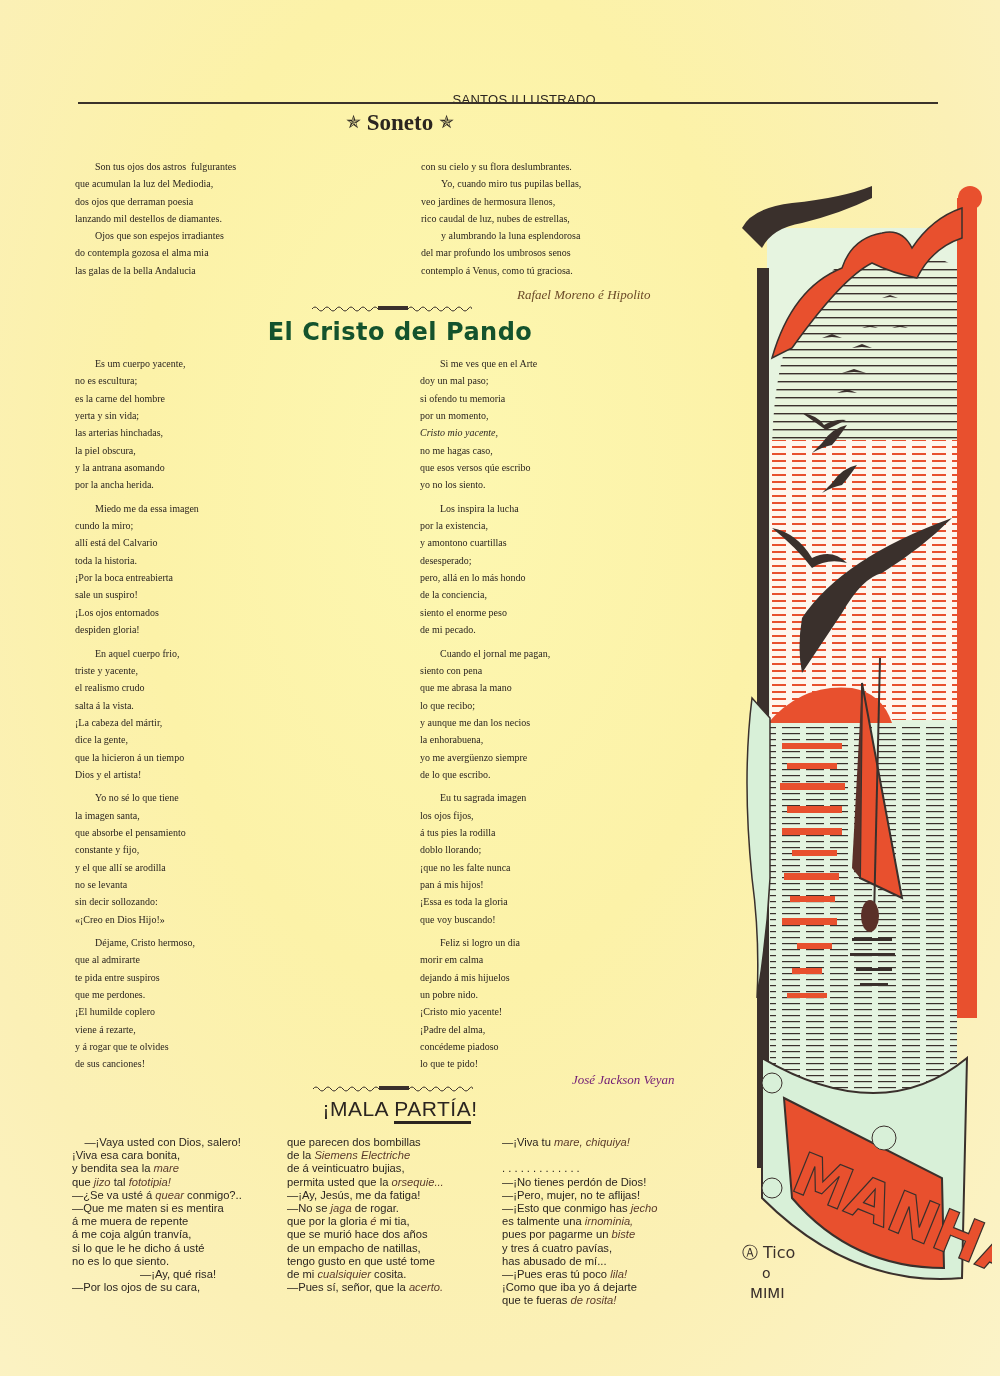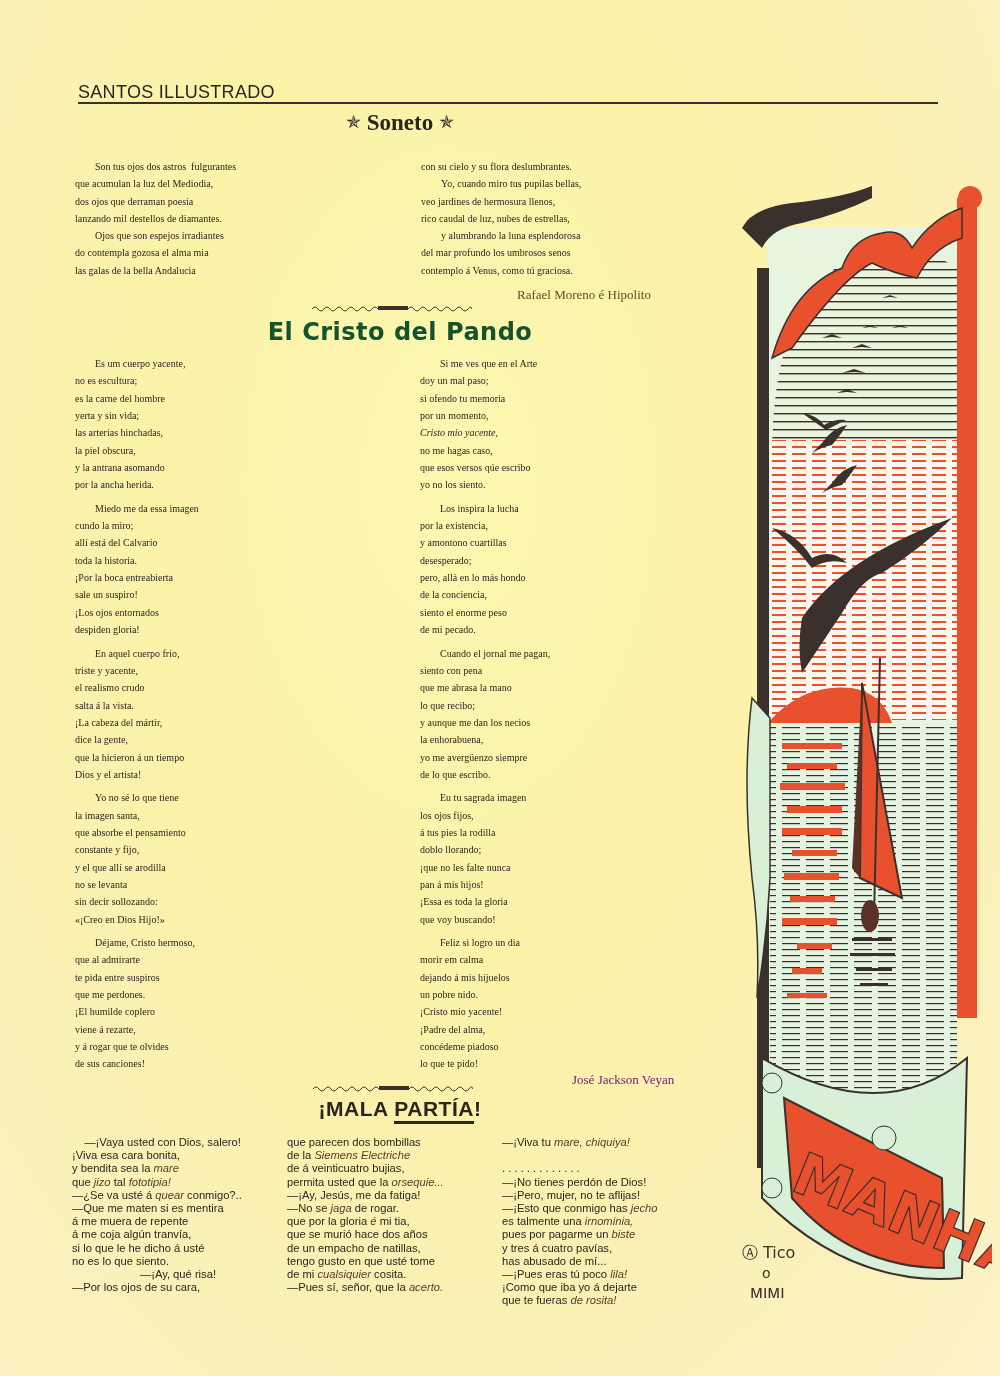--- a/index.html
+++ b/index.html
@@ -5,52 +5,52 @@
   * { box-sizing: border-box; margin: 0; padding: 0; }
   html, body { width: 1000px; height: 1376px; }
   body {
     position: relative;
     overflow: hidden;
     background: radial-gradient(ellipse at 45% 35%, #fdf7b0 0%, #fcf2a8 40%, #fbf0b6 70%, #fbf3c8 100%);
     font-family: "Liberation Serif", "DejaVu Serif", serif;
     color: #2b2520;
   }
   .running-head {
-    position: absolute; left: 78px; top: 82px; width: 658px;
-    text-align: left; padding-right: 140px;
-    font-family: "Liberation Sans", sans-serif; font-size: 18px; letter-spacing: 0.3px;
+    position: absolute; left: 78px; top: 92px; width: 658px;
+    text-align: right; padding-right: 140px;
+    font-family: "Liberation Sans", sans-serif; font-size: 13px; letter-spacing: 0.3px;
     color: #2b2520;
   }
   .head-rule {
     position: absolute; left: 78px; top: 102px; width: 860px; height: 2px; background: #3a322a;
   }
   .title-soneto {
     position: absolute; left: 300px; top: 110px; width: 200px; text-align: center;
     font-size: 23px; font-weight: bold; color: #2b2520;
   }
   .title-soneto .star { font-size: 18px; font-weight: normal; vertical-align: 2px; }
   .verse {
     position: absolute; font-size: 10px; line-height: 17.3px; white-space: pre; color: #2b2520;
   }
   .verse .ind { display: inline-block; width: 20px; }
   .verse .gap { display: block; height: 6px; }
   .sig {
-    position: absolute; font-size: 13px; color: #6b4a28; white-space: nowrap;
+    position: absolute; font-style: italic; font-size: 13px; color: #6b4a28; white-space: nowrap;
   }
   .divider {
     position: absolute; height: 10px; width: 160px;
   }
   .title-cristo {
     position: absolute; left: 230px; top: 318px; width: 340px; text-align: center;
     font-family: "DejaVu Sans", sans-serif; font-weight: bold; font-size: 24px;
     color: #14532d; letter-spacing: 0.5px;
   }
   .title-mala {
     position: absolute; left: 280px; top: 1097px; width: 240px; text-align: center;
-    font-family: "Liberation Sans", sans-serif; font-weight: bold; font-size: 21px;
+    font-family: "Liberation Sans", sans-serif; font-weight: normal; font-size: 21px;
     color: #2b2520; letter-spacing: 0.5px;
   }
   .title-mala .ul { border-bottom: 3px solid #2b2520; padding-bottom: 1px; }
   .small-verse {
     position: absolute; font-size: 11.2px; line-height: 13.2px; white-space: pre; color: #2b2520;
     font-family: Liberation Sans, sans-serif;
   }
   .small-verse i { color: #5a3a2a; }
   .small-verse .r { display: block; text-align: center; }
   .illus { position: absolute; left: 732px; top: 178px; width: 260px; height: 1120px; }

